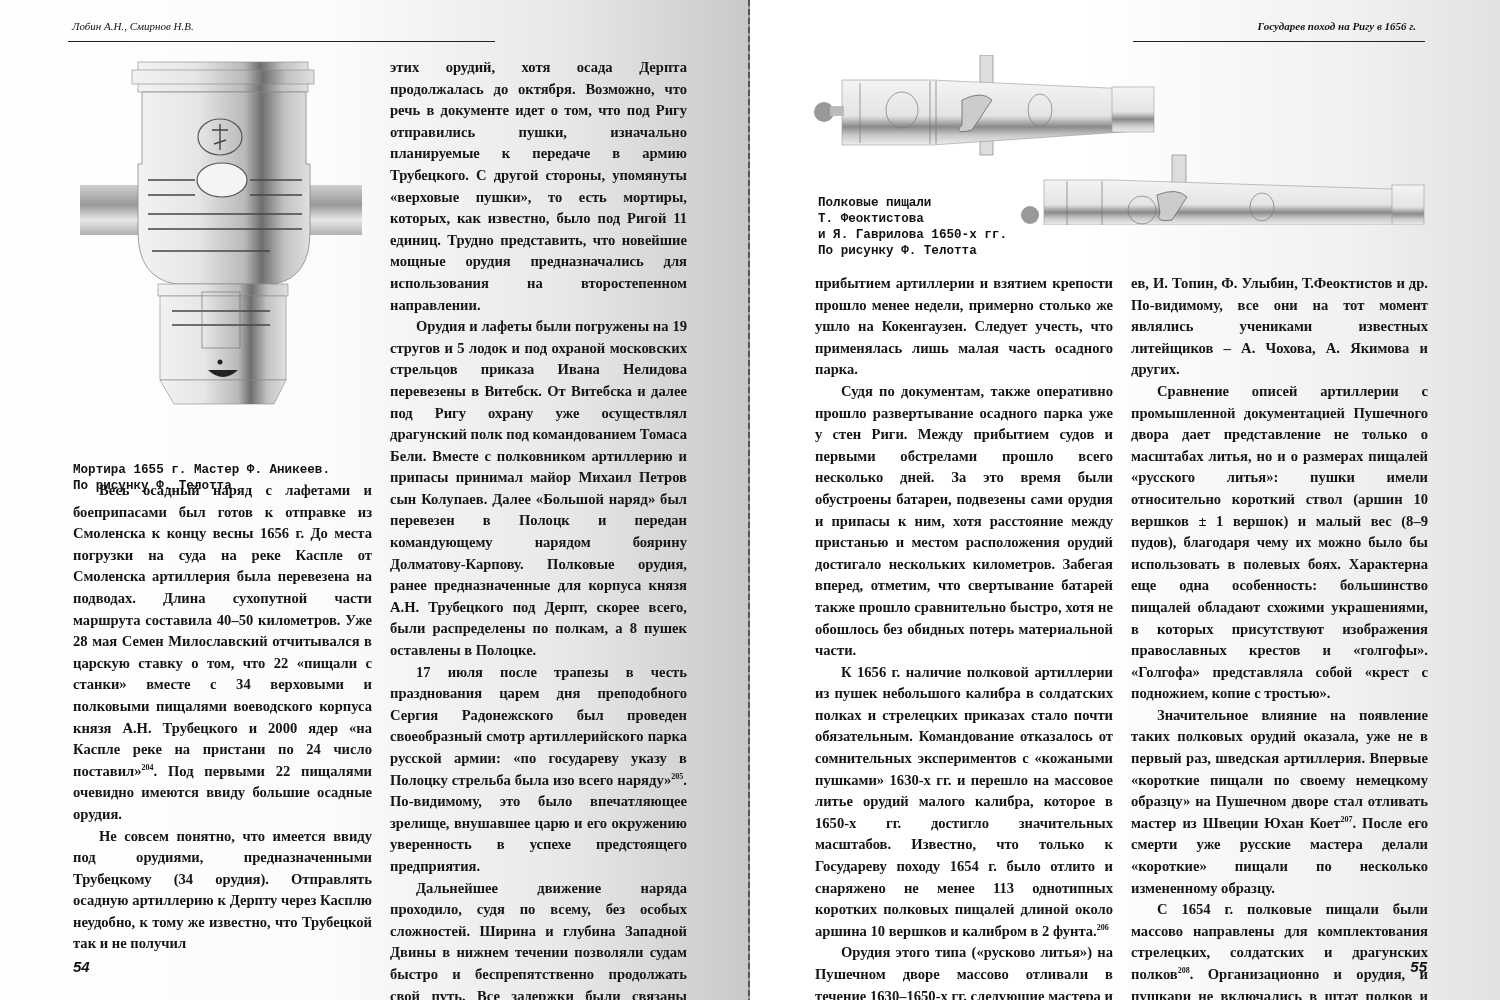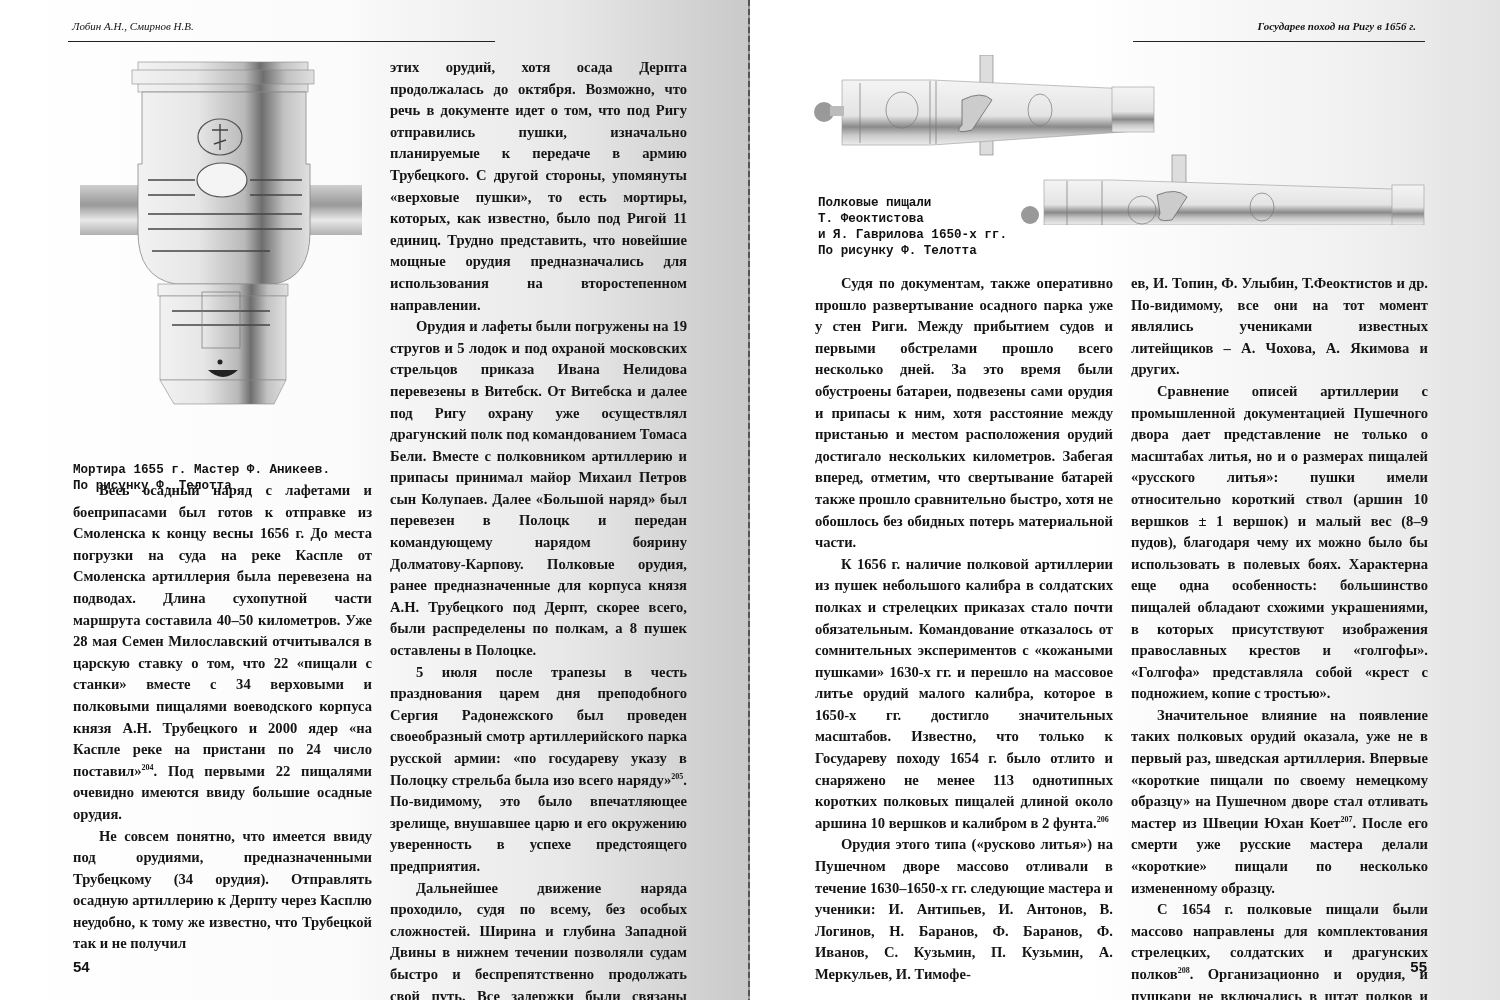--- a/index.html
+++ b/index.html
@@ -18,21 +18,21 @@
   .running-head.right { right: 84px; font-weight: bold; }
   .head-rule { position: absolute; top: 41px; height: 1px; background: #222; }
 
   .text-block { position: absolute; font-family: "Liberation Serif", serif; font-size: 14.6px; line-height: 21.6px; text-align: justify; hyphens: auto; color: #151515; }
   .text-block p { text-indent: 26px; font-weight: bold; }
   .text-block p.cont { text-indent: 0; }
   .text-block sup { font-size: 8px; vertical-align: super; line-height: 0; }
 
   .caption { position: absolute; font-family: Liberation Mono, monospace; font-weight: bold; font-size: 12.6px; line-height: 16px; color: #111; }
 
-  .page-num { position: absolute; top: 958px; font-family: "Liberation Sans", sans-serif; font-weight: bold; font-size: 15px; color: #111; }
+  .page-num { position: absolute; top: 958px; font-family: "Liberation Sans", sans-serif; font-weight: bold; font-size: 15px; color: #111; font-style: italic; }
 
   .figure { position: absolute; }
 </style>
 </head>
 <body>
 
 <div class="page page-left">
   <div class="running-head left">Лобин А.Н., Смирнов Н.В.</div>
   <div class="head-rule" style="left:68px;width:427px;"></div>
 
@@ -95,21 +95,21 @@
   </div>
 
   <div class="text-block" style="left:73px;top:480px;width:299px;">
     <p><span>Весь осадный наряд с лафетами и боеприпасами был готов к отправке из Смоленска к концу весны 1656 г. До места погрузки на суда на реке Каспле от Смоленска артиллерия была перевезена на подводах. Длина сухопутной части маршрута составила 40–50 километров. Уже 28 мая Семен Милославский отчитывался в царскую ставку о том, что 22 «пищали с станки» вместе с 34 верховыми и полковыми пищалями воеводского корпуса князя А.Н. Трубецкого и 2000 ядер «на Каспле реке на пристани по 24 число поставил»</span><sup>204</sup><span>. Под первыми 22 пищалями очевидно имеются ввиду большие осадные орудия.</span></p>
     <p><span>Не совсем понятно, что имеется ввиду под орудиями, предназначенными Трубецкому (34 орудия). Отправлять осадную артиллерию к Дерпту через Касплю неудобно, к тому же известно, что Трубецкой так и не получил</span></p>
   </div>
 
   <div class="text-block" style="left:390px;top:57px;width:297px;">
     <p class="cont"><span>этих орудий, хотя осада Дерпта продолжалась до октября. Возможно, что речь в документе идет о том, что под Ригу отправились пушки, изначально планируемые к передаче в армию Трубецкого. С другой стороны, упомянуты «верховые пушки», то есть мортиры, которых, как известно, было под Ригой 11 единиц. Трудно представить, что новейшие мощные орудия предназначались для использования на второстепенном направлении.</span></p>
     <p><span>Орудия и лафеты были погружены на 19 стругов и 5 лодок и под охраной московских стрельцов приказа Ивана Нелидова перевезены в Витебск. От Витебска и далее под Ригу охрану уже осуществлял драгунский полк под командованием Томаса Бели. Вместе с полковником артиллерию и припасы принимал майор Михаил Петров сын Колупаев. Далее «Большой наряд» был перевезен в Полоцк и передан командующему нарядом боярину Долматову-Карпову. Полковые орудия, ранее предназначенные для корпуса князя А.Н. Трубецкого под Дерпт, скорее всего, были распределены по полкам, а 8 пушек оставлены в Полоцке.</span></p>
-    <p><span>5 июля после трапезы в честь празднования царем дня преподобного Сергия Радонежского был проведен своеобразный смотр артиллерийского парка русской армии: «по государеву указу в Полоцку стрельба была изо всего наряду»</span><sup>205</sup><span>. По-видимому, это было впечатляющее зрелище, внушавшее царю и его окружению уверенность в успехе предстоящего предприятия.</span></p>
+    <p><span>17 июля после трапезы в честь празднования царем дня преподобного Сергия Радонежского был проведен своеобразный смотр артиллерийского парка русской армии: «по государеву указу в Полоцку стрельба была изо всего наряду»</span><sup>205</sup><span>. По-видимому, это было впечатляющее зрелище, внушавшее царю и его окружению уверенность в успехе предстоящего предприятия.</span></p>
     <p><span>Дальнейшее движение наряда проходило, судя по всему, без особых сложностей. Ширина и глубина Западной Двины в нижнем течении позволяли судам быстро и беспрепятственно продолжать свой путь. Все задержки были связаны исключительно с боевыми действиями на суше, где русским войскам было необходимо занять крепости Динабург и Кокенгаузен, препятствующие судоходству.</span></p>
 
   </div>
 
   <div class="page-num" style="left:73px;">54</div>
 </div>
 
 <div class="spine"></div>
 
 <div class="page page-right">
@@ -157,20 +157,21 @@
   </div>
 
   <div class="caption" style="left:68px;top:195px;width:200px;">
     <div>Полковые пищали</div>
     <div>Т. Феоктистова</div>
     <div>и Я. Гаврилова 1650-х гг.</div>
     <div>По рисунку Ф. Телотта</div>
   </div>
 
   <div class="text-block" style="left:65px;top:273px;width:298px;">
+    <p class="cont"><span>прибытием артиллерии и взятием крепости прошло менее недели, примерно столько же ушло на Кокенгаузен. Следует учесть, что применялась лишь малая часть осадного парка.</span></p>
     <p><span>Судя по документам, также оперативно прошло развертывание осадного парка уже у стен Риги. Между прибытием судов и первыми обстрелами прошло всего несколько дней. За это время были обустроены батареи, подвезены сами орудия и припасы к ним, хотя расстояние между пристанью и местом расположения орудий достигало нескольких километров. Забегая вперед, отметим, что свертывание батарей также прошло сравнительно быстро, хотя не обошлось без обидных потерь материальной части.</span></p>
     <p><span>К 1656 г. наличие полковой артиллерии из пушек небольшого калибра в солдатских полках и стрелецких приказах стало почти обязательным. Командование отказалось от сомнительных экспериментов с «кожаными пушками» 1630-х гг. и перешло на массовое литье орудий малого калибра, которое в 1650-х гг. достигло значительных масштабов. Известно, что только к Государеву походу 1654 г. было отлито и снаряжено не менее 113 однотипных коротких полковых пищалей длиной около аршина 10 вершков и калибром в 2 фунта.</span><sup>206</sup><span></span></p>
     <p><span>Орудия этого типа («русково литья») на Пушечном дворе массово отливали в течение 1630–1650-х гг. следующие мастера и ученики: И. Антипьев, И. Антонов, В. Логинов, Н. Баранов, Ф. Баранов, Ф. Иванов, С. Кузьмин, П. Кузьмин, А. Меркульев, И. Тимофе-</span></p>
   </div>
 
   <div class="text-block" style="left:381px;top:273px;width:297px;">
     <p class="cont"><span>ев, И. Топин, Ф. Улыбин, Т.Феоктистов и др. По-видимому, все они на тот момент являлись учениками известных литейщиков – А. Чохова, А. Якимова и других.</span></p>
     <p><span>Сравнение описей артиллерии с промышленной документацией Пушечного двора дает представление не только о масштабах литья, но и о размерах пищалей «русского литья»: пушки имели относительно короткий ствол (аршин 10 вершков ± 1 вершок) и малый вес (8–9 пудов), благодаря чему их можно было бы использовать в полевых боях. Характерна еще одна особенность: большинство пищалей обладают схожими украшениями, в которых присутствуют изображения православных крестов и «голгофы». «Голгофа» представляла собой «крест с подножием, копие с тростью».</span></p>
     <p><span>Значительное влияние на появление таких полковых орудий оказала, уже не в первый раз, шведская артиллерия. Впервые «короткие пищали по своему немецкому образцу» на Пушечном дворе стал отливать мастер из Швеции Юхан Коет</span><sup>207</sup><span>. После его смерти уже русские мастера делали «короткие» пищали по несколько измененному образцу.</span></p>
     <p><span>С 1654 г. полковые пищали были массово направлены для комплектования стрелецких, солдатских и драгунских полков</span><sup>208</sup><span>. Организационно и орудия, и пушкари не включались в штат полков и приказов, а прикомандировывались к ним на время походов, поступая под командование полковников и голов. После окончания кампании орудия и прислуга возвращались в ведение Пушкарского приказа. Пушки могли возвращаться в Москву до сле-</span></p>

